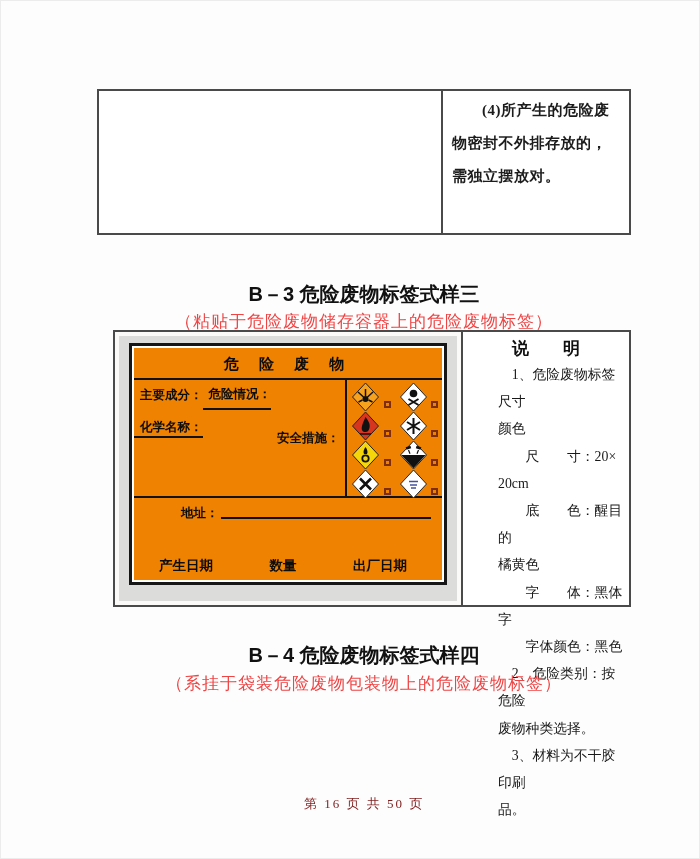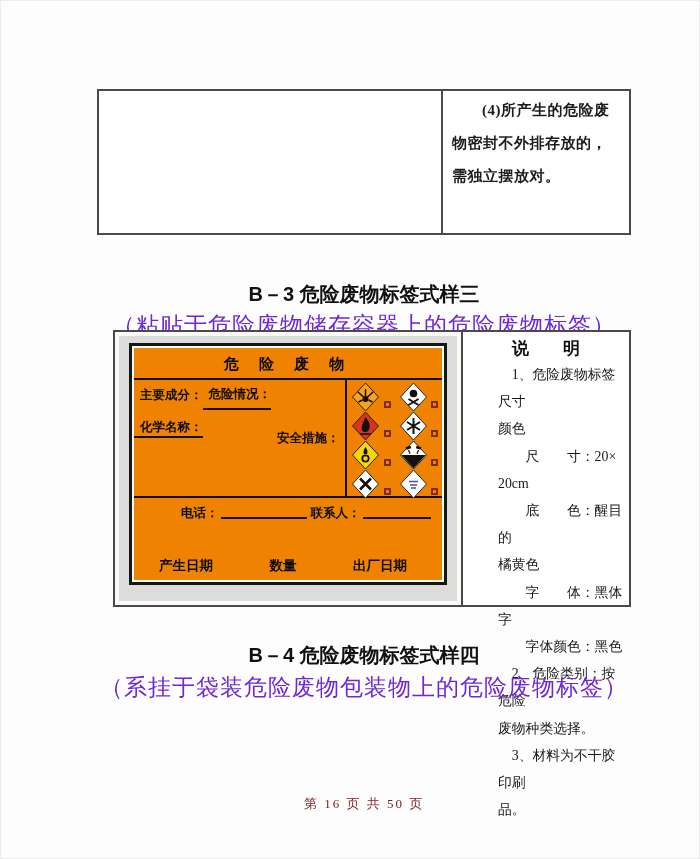--- a/index.html
+++ b/index.html
@@ -25,21 +25,21 @@
     font-size:15px; line-height:33px; text-indent:2em;
     letter-spacing:0.5px;
   }
 
   
   .center-band { left:96px; width:534px; text-align:center; }
   .sec-title {
     font-family:"Liberation Sans", sans-serif;
     font-weight:bold; font-size:20px; color:#111;
   }
-  .sec-subtitle { font-size:23px; letter-spacing:1px; color:#6d28d9;text-align:center; }
+  .sec-subtitle { font-size:17px; letter-spacing:1px; color:#ef4444;text-align:center; }
   .b3-title { top:280px; }
   .b3-subtitle { top:309px; }
   .b4-title { top:641px; }
   .b4-subtitle { top:671px; }
 
   
   .figure-table {
     left:112px; top:329px; width:518px; height:277px;
     border:2px solid #4a4a4a; display:flex; background:#fff;
   }
@@ -199,23 +199,21 @@
                   <path d="M10.5 13.5 L19.5 13.5 M11.5 17 L18.5 17 M12.5 20 L17.5 20" stroke="#44519e" stroke-width="1.4"></path>
                 </svg>
                 <span class="pbox"></span>
               </div>
             </div>
           </div>
 
           <div class="hw-bottom">
             <div class="hw-row">
               <span class="sp"></span>
-              <span>电话：</span>
-              <span class="uline-fixed"></span>
-              <span>联系人：</span>
+              <span>地址：</span>
               <span class="uline"></span>
             </div>
             <div class="hw-dates">
               <span>产生日期</span>
               <span>数量</span>
               <span>出厂日期</span>
             </div>
           </div>
 
         </div>

